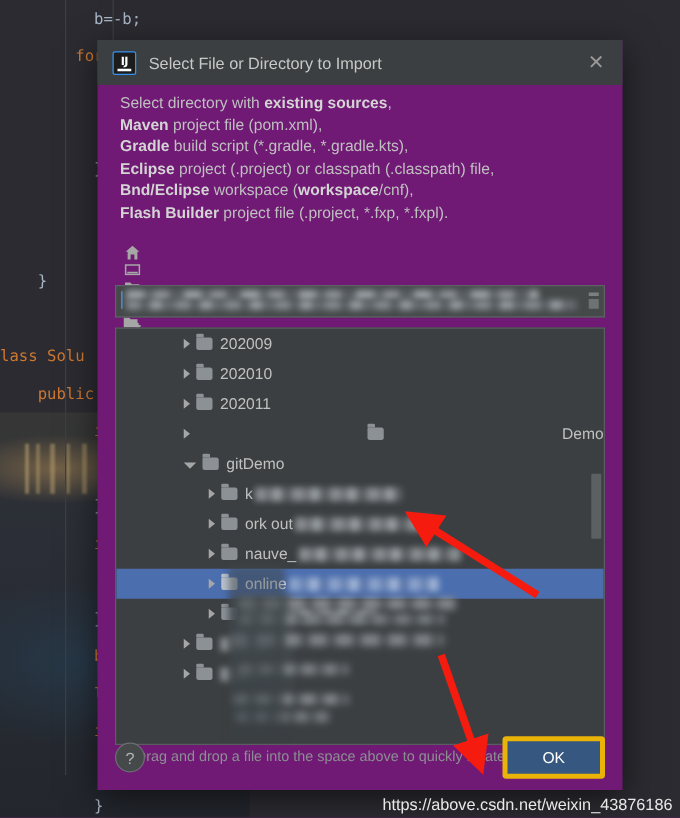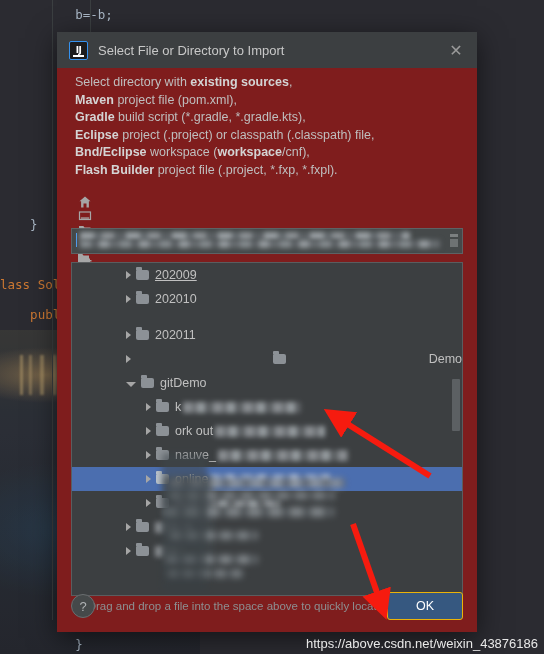--- a/index.html
+++ b/index.html
@@ -44,22 +44,22 @@
   #ide .code div{height:30px;}
   .kw{color:#cc7832;}
   .pl{color:#a9b7c6;}
   .br{color:#a9b7c6;}
   #ide .guide{
     position:absolute;background:#3b3f41;width:1px;
   }
 
   
   #dialog{
-    position:absolute;left:57px;top:32px;width:420px;height:600px;
-    background:#7f1d1d;
+    position:absolute;left:78px;top:32px;width:420px;height:600px;
+    background:#701a75;
     box-shadow:0 6px 26px rgba(0,0,0,.55);
     color:#bbbbbb;
   }
   #titlebar{
     height:36px;display:flex;align-items:center;padding:0 10px 0 12px;
     background:#3c3f41;
   }
   .ij-logo{
     width:17px;height:17px;border:1.5px solid #3592ef;border-radius:2px;
     background:#1c1c1c;color:#ffffff;font-size:9px;font-weight:bold;
@@ -161,21 +161,21 @@
   }
   #help-btn{
     width:22px;height:22px;border-radius:50%;border:1px solid #6a6e70;
     color:#b0b3b5;font-size:13px;display:flex;align-items:center;justify-content:center;
     background:#45494a;
   }
   .dlg-btn{
     min-width:74px;height:26px;display:flex;align-items:center;justify-content:center;
     font-size:12.5px;border-radius:3px;margin-left:10px;
   }
-  #ok-btn{background:#365880;border:1px solid #eab308;color:#ffffff;}
+  #ok-btn{background:#365880;border:4px solid #eab308;color:#ffffff;}
   #cancel-btn{background:#4c5052;border:1px solid #5e6264;color:#c4c4c4;}
   .spacer{flex:1 1 auto;}
 
   
   #annot{position:absolute;inset:0;pointer-events:none;}
 
   
   #watermark{
     position:absolute;right:6px;bottom:3px;
     font-size:13px;color:#e8e8e8;
@@ -269,31 +269,31 @@
 
   <div id="pathfield" title="">
     <div class="caret"></div>
     <div class="blur-bar" style="left:8px;top:3px;width:330px;height:8px;background:repeating-linear-gradient(90deg,#9aa0a4 0 14px,#646a6e 14px 22px,#8d9296 22px 34px,#5b6064 34px 46px);"></div>
     <div class="blur-bar" style="left:8px;top:11px;width:360px;height:8px;background:repeating-linear-gradient(90deg,#848a8e 0 11px,#5c6165 11px 19px,#949a9e 19px 29px,#676c70 29px 40px);"></div>
     <div class="dots"></div>
   </div>
 
   <div id="tree-wrap">
     <div id="tree-rows">
-        <div class="row" style="padding-left: 54px; text-decoration: underline;">
+        <div class="row" style="padding-left: 54px;">
           <span class="tw"></span>
           <span class="folder"></span>
           <span class="lbl">202009</span>
         </div>
         <div class="row" style="padding-left: 54px;">
           <span class="tw"></span>
           <span class="folder"></span>
           <span class="lbl">202010</span>
         </div>
-        <div class="row" style="padding-left: 54px; margin-top: 12px;">
+        <div class="row" style="padding-left: 54px;">
           <span class="tw"></span>
           <span class="folder"></span>
           <span class="lbl">202011</span>
         </div>
         <div class="row" style="padding-left: 54px; justify-content: space-between;">
           <span class="tw"></span>
           <span class="folder"></span>
           <span class="lbl">Demo</span>
         </div>
         <div class="row" style="padding-left: 54px;">

